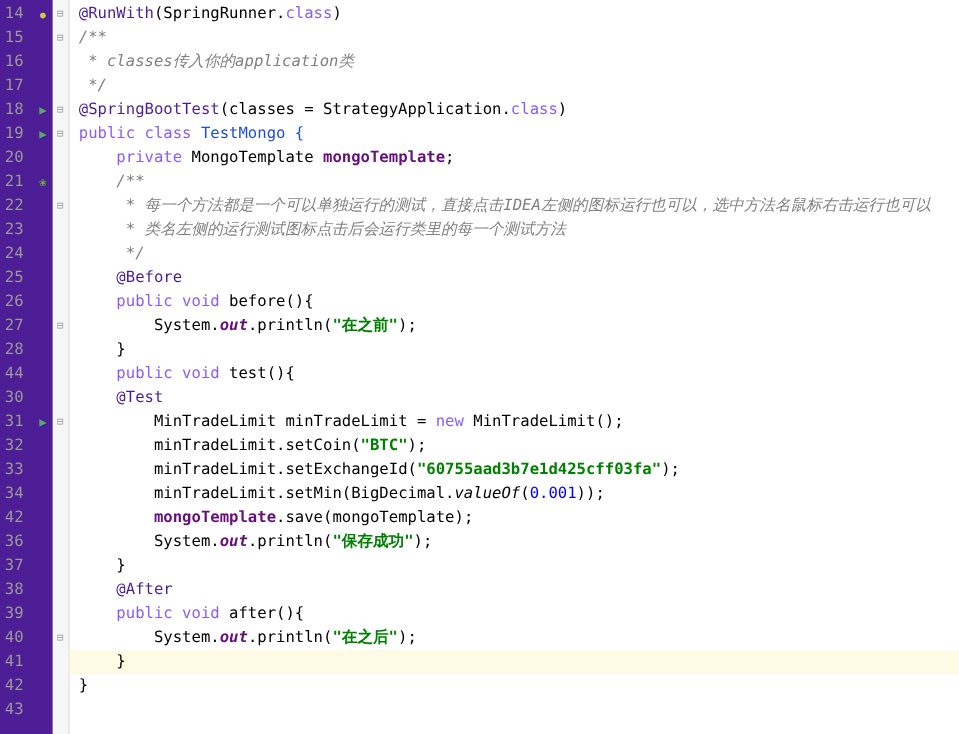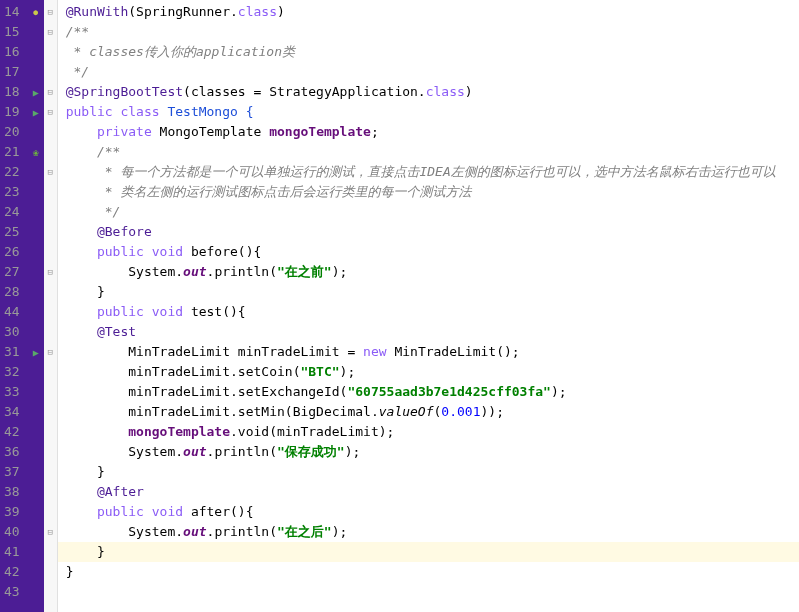--- a/index.html
+++ b/index.html
@@ -155,21 +155,21 @@
       <div class="code-line">    <span class="ann">@Before</span></div>
       <div class="code-line">    <span class="kw">public void </span><span>before(){</span></div>
       <div class="code-line">        <span>System.</span><span class="fld static">out</span><span>.println(</span><span class="str">"在之前"</span><span>);</span></div>
       <div class="code-line">    <span>}</span></div>
       <div class="code-line">    <span class="kw">public void </span><span>test(){</span></div>
       <div class="code-line">    <span class="ann">@Test</span></div>
       <div class="code-line">        <span>MinTradeLimit minTradeLimit = </span><span class="kw">new </span><span>MinTradeLimit();</span></div>
       <div class="code-line">        <span>minTradeLimit.setCoin(</span><span class="str">"BTC"</span><span>);</span></div>
       <div class="code-line">        <span>minTradeLimit.setExchangeId(</span><span class="str">"60755aad3b7e1d425cff03fa"</span><span>);</span></div>
       <div class="code-line">        <span>minTradeLimit.setMin(BigDecimal.</span><span class="static">valueOf</span><span>(</span><span class="num">0.001</span><span>));</span></div>
-      <div class="code-line">        <span class="fld">mongoTemplate</span><span>.void(minTradeLimit);</span></div>
+      <div class="code-line">        <span class="fld">mongoTemplate</span><span>.save(mongoTemplate);</span></div>
       <div class="code-line">        <span>System.</span><span class="fld static">out</span><span>.println(</span><span class="str">"保存成功"</span><span>);</span></div>
       <div class="code-line">    <span>}</span></div>
       <div class="code-line">    <span class="ann">@After</span></div>
       <div class="code-line">    <span class="kw">public void </span><span>after(){</span></div>
       <div class="code-line">        <span>System.</span><span class="fld static">out</span><span>.println(</span><span class="str">"在之后"</span><span>);</span></div>
       <div class="code-line hl">    <span>}</span></div>
       <div class="code-line"><span>}</span></div>
     </div>
 </div>
 

